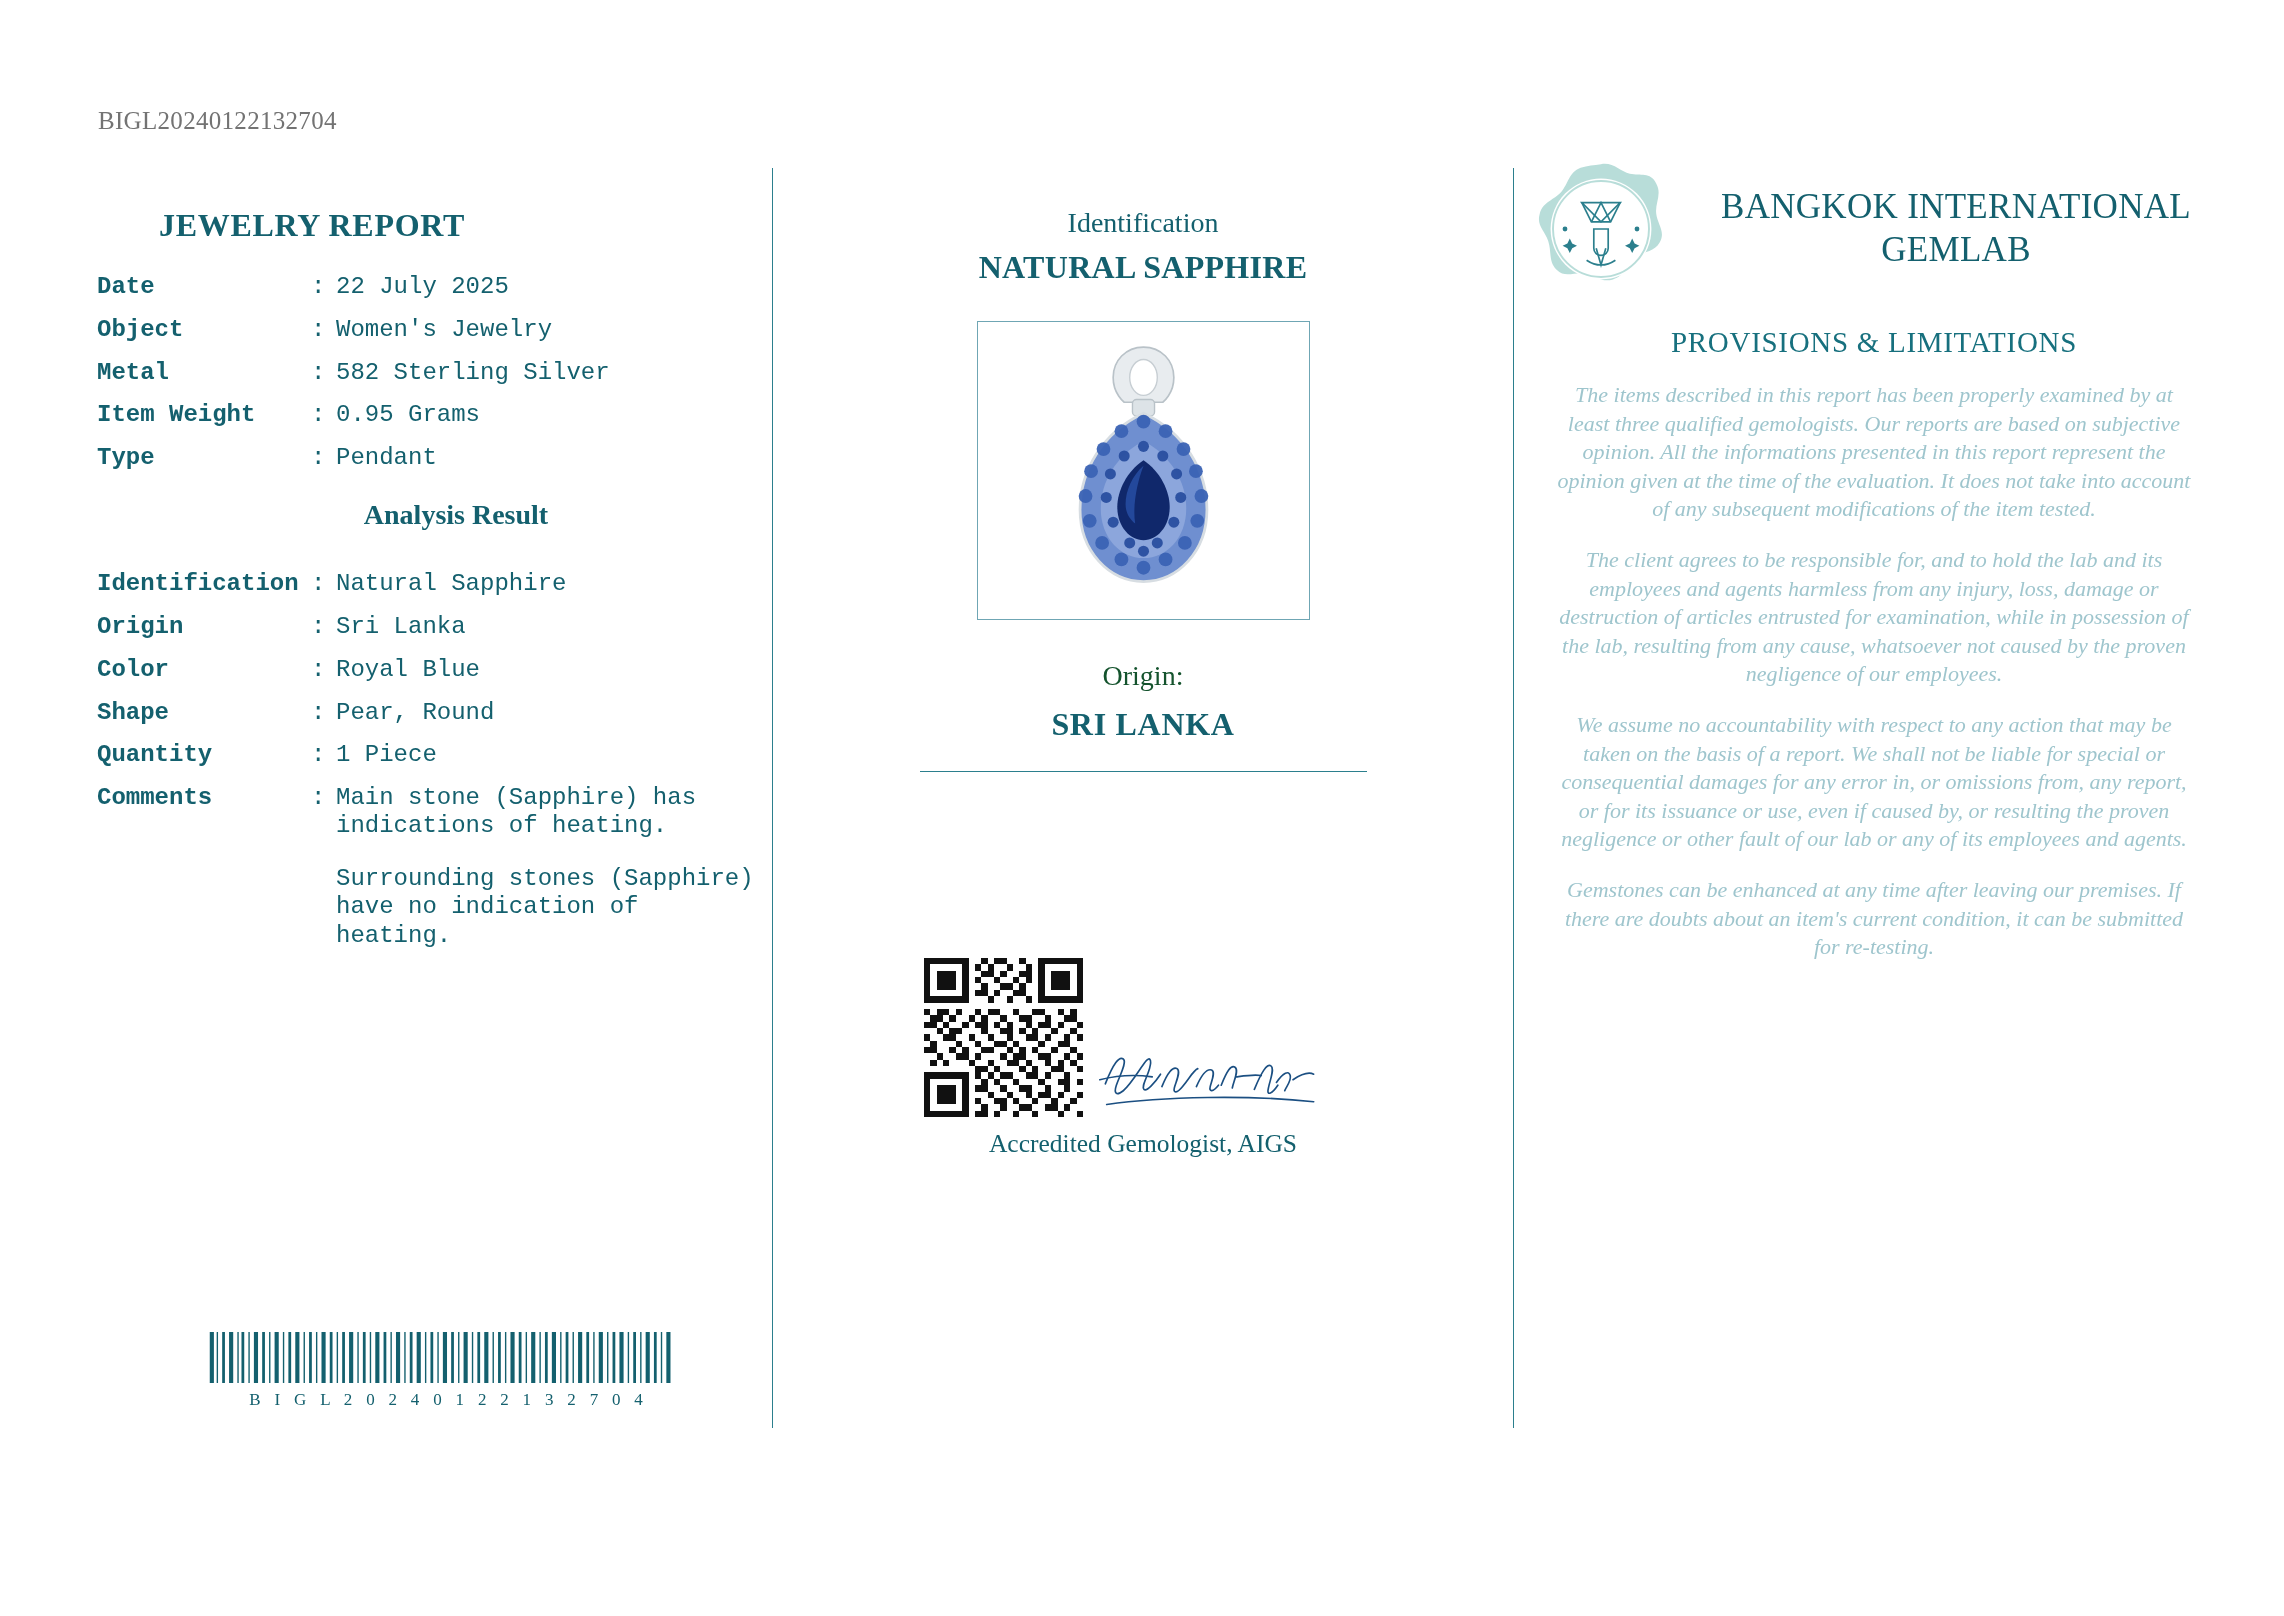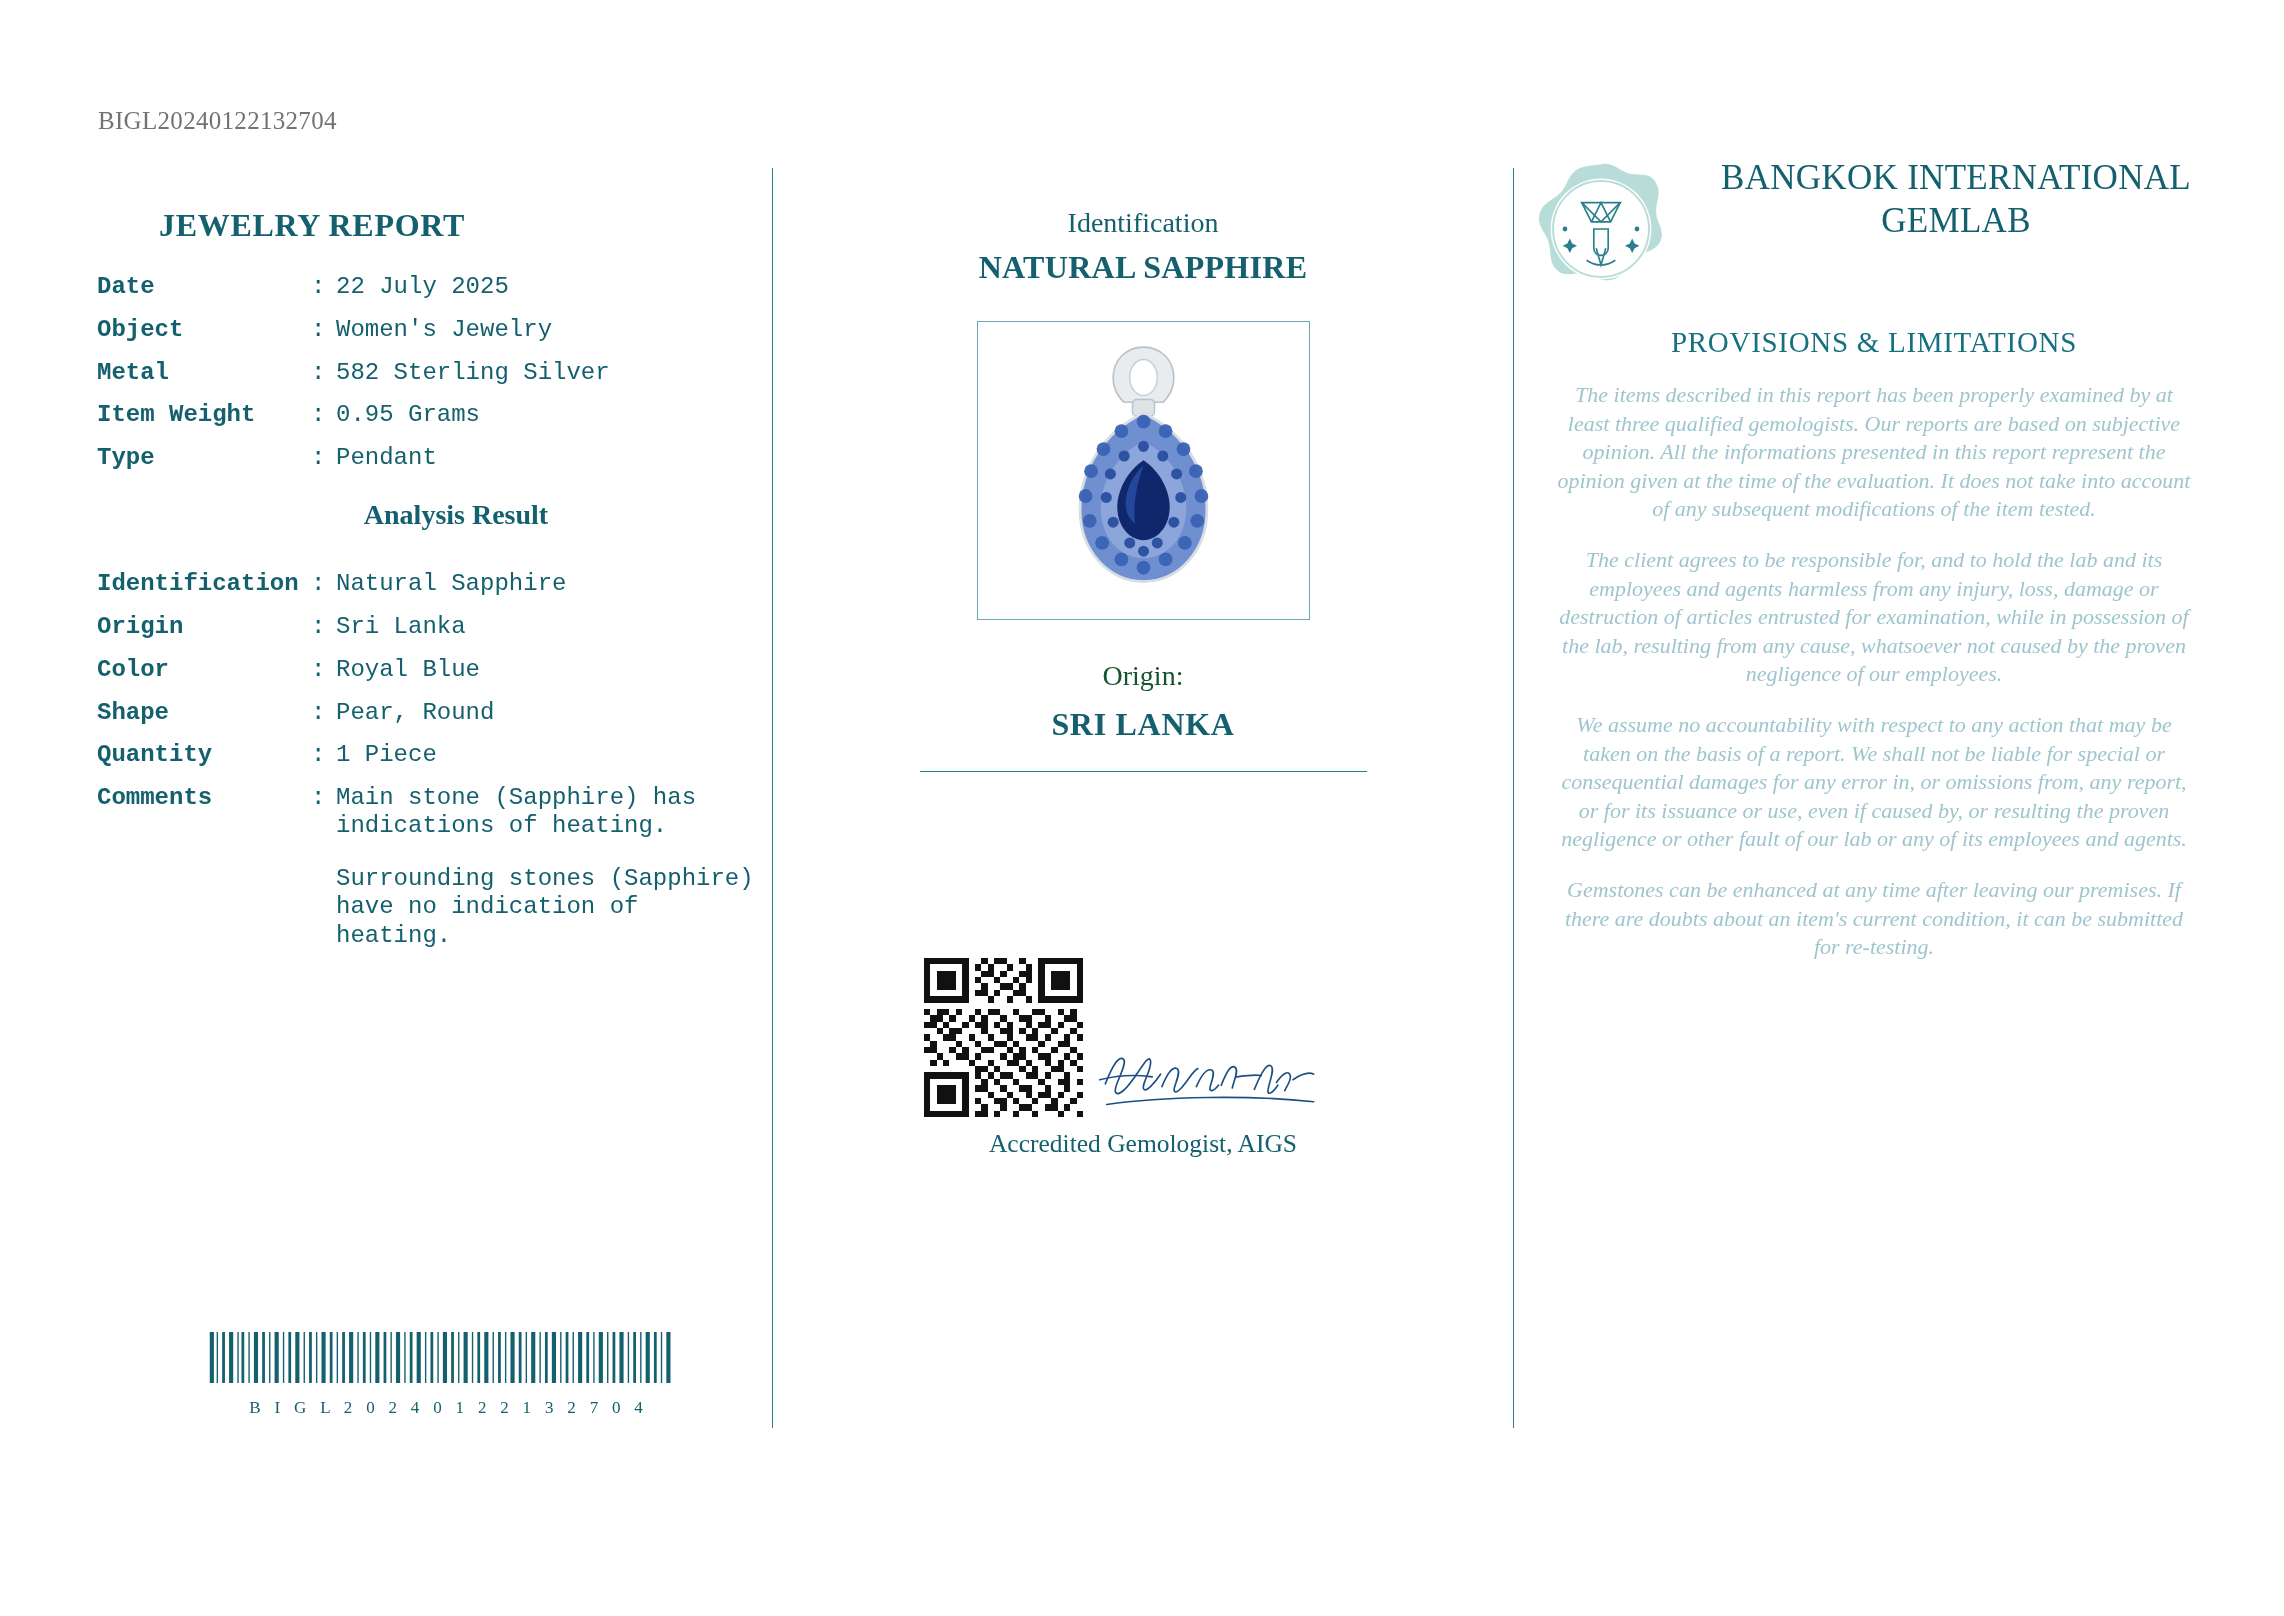--- a/index.html
+++ b/index.html
@@ -97,21 +97,21 @@
     top: 1332px;
     width: 483px;
     text-align: center;
   }
   .barcode {
     height: 51px;
     width: 469px;
     display: block;
   }
   .barcode-text {
-    margin-top: 15px;
+    margin-top: 7px;
     font-size: 17px;
     letter-spacing: 4.8px;
     color: #14606e;
     font-family: "Liberation Serif", serif;
   }
 
   
   .center-col {
     position: absolute;
     left: 773px;
@@ -176,21 +176,21 @@
   
   .right-col {
     position: absolute;
     left: 1529px;
     top: 157px;
     width: 690px;
     text-align: center;
   }
   .brand-row {
     display: flex;
-    align-items: flex-start;
+    align-items: center;
     justify-content: flex-start;
     gap: 20px;
   }
   .logo {
     width: 144px;
     height: 144px;
     flex: none;
   }
   .brand-name {
     flex: 1;

